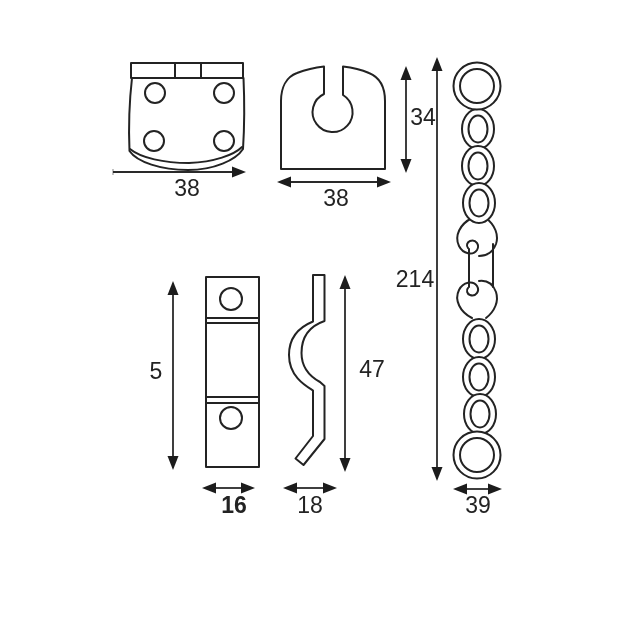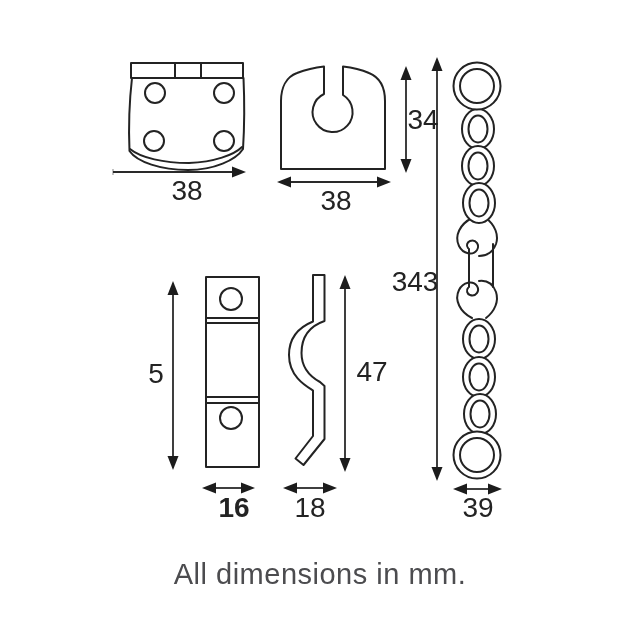--- a/index.html
+++ b/index.html
@@ -5,21 +5,21 @@
   html, body { margin: 0; padding: 0; }
   body { width: 640px; height: 640px; background: #ffffff; overflow: hidden; }
   .canvas { position: relative; width: 640px; height: 640px; background: #ffffff;
             font-family: "Liberation Sans", sans-serif; }
   svg { position: absolute; left: 0; top: 0; }
   .stroke { fill: none; stroke: #232323; stroke-width: 2; stroke-linejoin: round; stroke-linecap: round; }
   .stroke-fill-white { fill: #ffffff; stroke: #232323; stroke-width: 2; stroke-linejoin: round; }
   .dimline { stroke: #2a2a2a; stroke-width: 1.8; }
   .dimline-light { stroke: #9a9a9a; stroke-width: 1.2; }
   .arrowhead { fill: #1c1c1c; stroke: none; }
-  .dim-label { position: absolute; transform: translateX(-50%); font-size: 28px;
+  .dim-label { position: absolute; transform: translateX(-50%); font-size: 23px;
                color: #232323; white-space: nowrap; line-height: 1; }
   .note { position: absolute; left: 0; top: 558px; width: 640px; text-align: center;
           font-size: 29px; font-weight: 300; letter-spacing: 0.5px; color: #4c4c4f; }
 </style>
 </head>
 <body>
 
 <div class="canvas">
 
   <svg width="640" height="640" viewBox="0 0 640 640">
@@ -136,22 +136,21 @@
     <g>
       <line class="dimline" x1="466" y1="489" x2="489" y2="489"></line>
       <polygon class="arrowhead" points="453,489 467,483.5 467,494.5"></polygon>
       <polygon class="arrowhead" points="502,489 488,483.5 488,494.5"></polygon>
     </g>
   </svg>
 
   <div class="dim-label" style="left:187px; top:177px;">38</div>
   <div class="dim-label" style="left:336px; top:187px;">38</div>
   <div class="dim-label" style="left:423px; top:106px;">34</div>
-  <div class="dim-label" style="left:415px; top:268px;">343</div>
+  <div class="dim-label" style="left:415px; top:268px;">214</div>
   <div class="dim-label" style="left:478px; top:494px;">39</div>
   <div class="dim-label" style="left:156px; top:360px;">5</div>
   <div class="dim-label" style="left:234px; top:494px;font-weight:bold;">16</div>
   <div class="dim-label" style="left:372px; top:358px;">47</div>
   <div class="dim-label" style="left:310px; top:494px;">18</div>
 
-  <div class="note">All dimensions in mm.</div>
 
 </div>
 
 </body></html>

